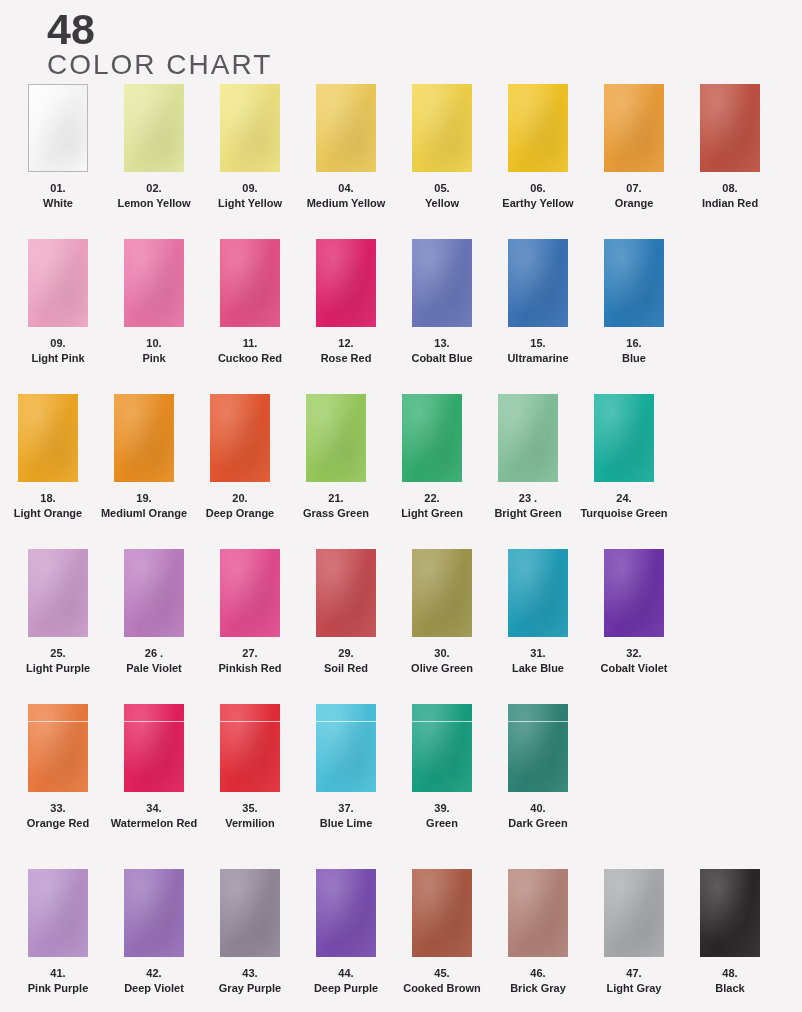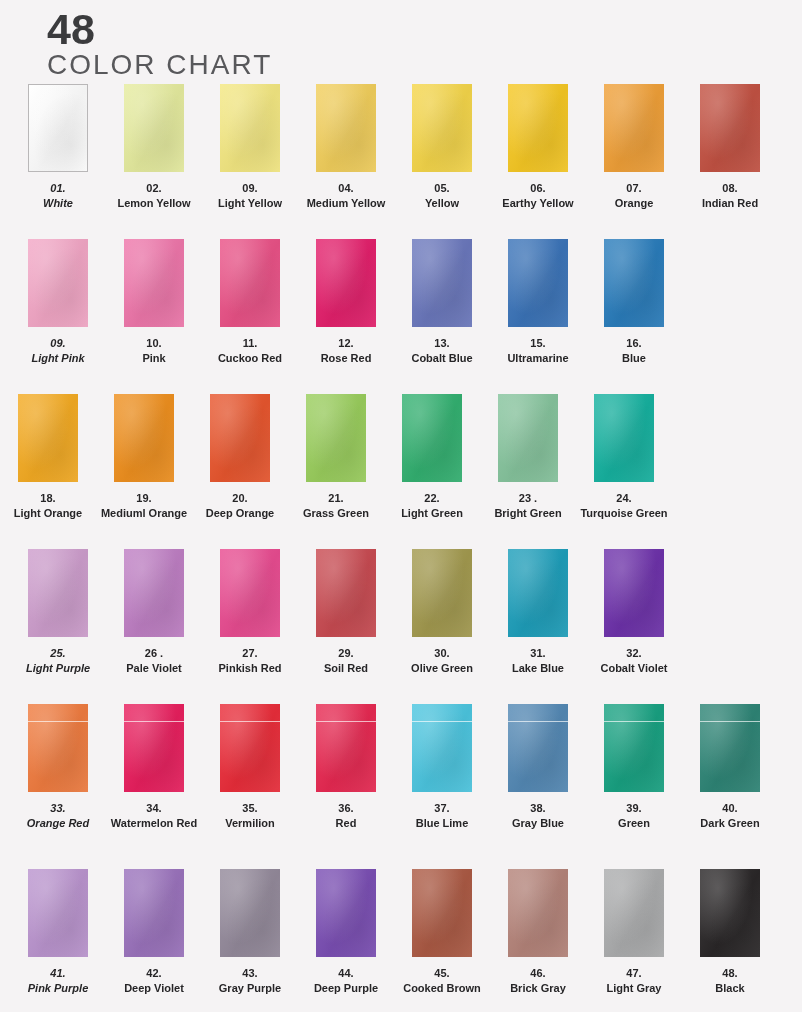--- a/index.html
+++ b/index.html
@@ -56,21 +56,21 @@
   }
   .swatch-row.row-tall { height: 165px; }
 
   .swatch-cell {
     width: 96px;
     flex: 0 0 96px;
     display: flex;
     flex-direction: column;
     align-items: center;
   }
-  .swatch-cell.cell-offset { margin-left: 10px; font-style: italic; }
+  .swatch-cell.cell-offset { margin-left: 10px; }
 
   .swatch-chip {
     width: 60px;
     height: 88px;
     position: relative;
     overflow: hidden;
     background: #ffffff;
   }
   .swatch-chip .chip-tex {
     position: absolute;
@@ -411,47 +411,27 @@
         <div class="swatch-chip chip-scan" style="background: rgb(234, 45, 58);">
           <div class="chip-tex"></div>
           <div class="chip-scanline"></div>
         </div>
         <div class="swatch-label">
           <span class="swatch-index">35.</span>
           <span class="swatch-name">Vermilion</span>
         </div>
       </div>
       <div class="swatch-cell">
-        <div class="swatch-chip chip-scan" style="background: rgb(232, 41, 82);">
-          <div class="chip-tex"></div>
-          <div class="chip-scanline"></div>
-        </div>
-        <div class="swatch-label">
-          <span class="swatch-index">36.</span>
-          <span class="swatch-name">Red</span>
-        </div>
-      </div>
-      <div class="swatch-cell">
         <div class="swatch-chip chip-scan" style="background: rgb(76, 198, 224);">
           <div class="chip-tex"></div>
           <div class="chip-scanline"></div>
         </div>
         <div class="swatch-label">
           <span class="swatch-index">37.</span>
           <span class="swatch-name">Blue Lime</span>
-        </div>
-      </div>
-      <div class="swatch-cell">
-        <div class="swatch-chip chip-scan" style="background: rgb(84, 137, 181);">
-          <div class="chip-tex"></div>
-          <div class="chip-scanline"></div>
-        </div>
-        <div class="swatch-label">
-          <span class="swatch-index">38.</span>
-          <span class="swatch-name">Gray Blue</span>
         </div>
       </div>
       <div class="swatch-cell">
         <div class="swatch-chip chip-scan" style="background: rgb(24, 162, 130);">
           <div class="chip-tex"></div>
           <div class="chip-scanline"></div>
         </div>
         <div class="swatch-label">
           <span class="swatch-index">39.</span>
           <span class="swatch-name">Green</span>

